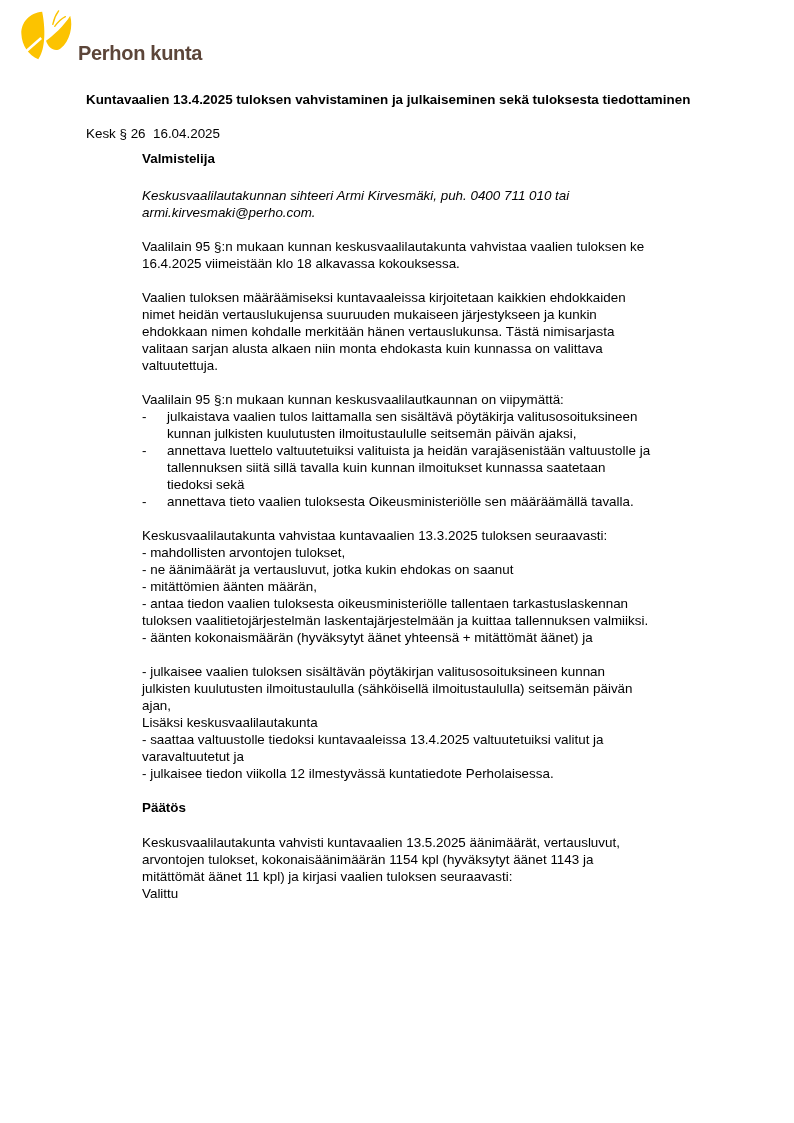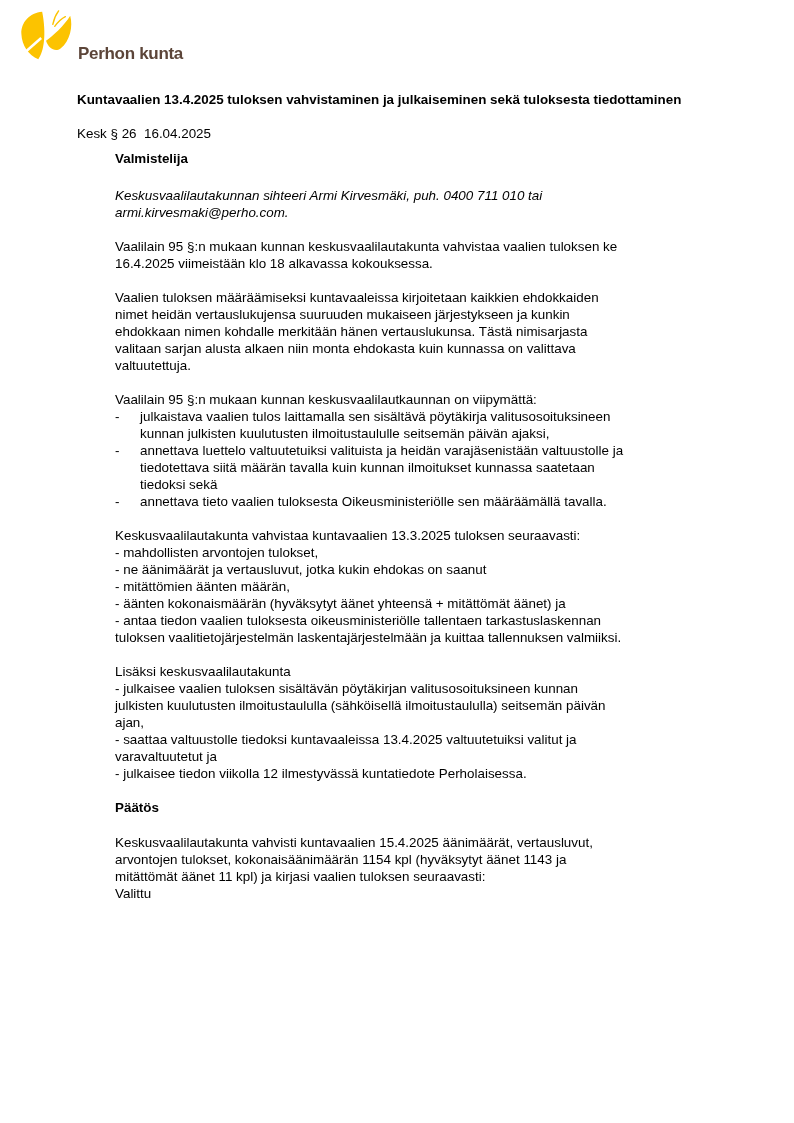--- a/index.html
+++ b/index.html
@@ -20,43 +20,43 @@
     position: absolute;
     top: 8px;
     left: 18px;
     display: flex;
     align-items: flex-end;
     gap: 2px;
   }
   .logo-mark { width: 58px; height: 56px; display: block; }
   .logo-text {
     font-weight: bold;
-    font-size: 17px;
+    font-size: 20px;
     letter-spacing: -0.3px;
     color: #5c4539;
     padding-bottom: 2px;
   }
   .doc {
     position: absolute;
-    left: 77px;
+    left: 86px;
     top: 91px;
     width: 612px;
   }
   .doc-title {
     font-weight: bold;
     margin-bottom: 17px;
     max-width: 606px;
   }
   .case-line {
     font-weight: normal;
     white-space: pre-wrap;
     margin-bottom: 8px;
   }
   .indent {
-    margin-left: 38px;
+    margin-left: 56px;
     width: 512px;
   }
   .h3 {
     font-weight: bold;
     margin: 0 0 20px 0;
   }
   .para { margin: 0 0 17px 0; }
   .italic { font-style: italic; }
   .dash-list { margin: 0 0 17px 0; }
   .dash-item { display: flex; }
@@ -103,47 +103,47 @@
 
       <div>Vaalilain 95 §:n mukaan kunnan keskusvaalilautkaunnan on viipymättä:</div>
 
       <div class="dash-list">
         <div class="dash-item">
           <span class="dash">-</span>
           <span class="dash-text">julkaistava vaalien tulos laittamalla sen sisältävä pöytäkirja valitusosoituksineen kunnan julkisten kuulutusten ilmoitustaululle seitsemän päivän ajaksi,</span>
         </div>
         <div class="dash-item">
           <span class="dash">-</span>
-          <span class="dash-text">annettava luettelo valtuutetuiksi valituista ja heidän varajäsenistään valtuustolle ja tiedotettava siitä määrän tavalla kuin kunnan ilmoitukset kunnassa saatetaan tiedoksi sekä</span>
+          <span class="dash-text">annettava luettelo valtuutetuiksi valituista ja heidän varajäsenistään valtuustolle ja tallennuksen siitä sillä tavalla kuin kunnan ilmoitukset kunnassa saatetaan tiedoksi sekä</span>
         </div>
         <div class="dash-item">
           <span class="dash">-</span>
           <span class="dash-text">annettava tieto vaalien tuloksesta Oikeusministeriölle sen määräämällä tavalla.</span>
         </div>
       </div>
 
 
       <div class="plain-block">
         <div>Keskusvaalilautakunta vahvistaa kuntavaalien 13.3.2025 tuloksen seuraavasti:</div>
         <div>- mahdollisten arvontojen tulokset,</div>
         <div>- ne äänimäärät ja vertausluvut, jotka kukin ehdokas on saanut</div>
         <div>- mitättömien äänten määrän,</div>
+        <div>- antaa tiedon vaalien tuloksesta oikeusministeriölle tallentaen tarkastuslaskennan tuloksen vaalitietojärjestelmän laskentajärjestelmään ja kuittaa tallennuksen valmiiksi.</div>
         <div>- äänten kokonaismäärän (hyväksytyt äänet yhteensä + mitättömät äänet) ja</div>
-        <div>- antaa tiedon vaalien tuloksesta oikeusministeriölle tallentaen tarkastuslaskennan tuloksen vaalitietojärjestelmän laskentajärjestelmään ja kuittaa tallennuksen valmiiksi.</div>
       </div>
 
       <div class="plain-block">
+        <div>- julkaisee vaalien tuloksen sisältävän pöytäkirjan valitusosoituksineen kunnan julkisten kuulutusten ilmoitustaululla (sähköisellä ilmoitustaululla) seitsemän päivän ajan,</div>
         <div>Lisäksi keskusvaalilautakunta</div>
-        <div>- julkaisee vaalien tuloksen sisältävän pöytäkirjan valitusosoituksineen kunnan julkisten kuulutusten ilmoitustaululla (sähköisellä ilmoitustaululla) seitsemän päivän ajan,</div>
         <div>- saattaa valtuustolle tiedoksi kuntavaaleissa 13.4.2025 valtuutetuiksi valitut ja varavaltuutetut ja</div>
         <div>- julkaisee tiedon viikolla 12 ilmestyvässä kuntatiedote Perholaisessa.</div>
       </div>
 
       <div class="h3 paatos-h">Päätös</div>
 
       <div class="plain-block">
-        <div>Keskusvaalilautakunta vahvisti kuntavaalien 15.4.2025 äänimäärät, vertausluvut, arvontojen tulokset, kokonaisäänimäärän 1154 kpl (hyväksytyt äänet 1143 ja mitättömät äänet 11 kpl) ja kirjasi vaalien tuloksen seuraavasti:</div>
+        <div>Keskusvaalilautakunta vahvisti kuntavaalien 13.5.2025 äänimäärät, vertausluvut, arvontojen tulokset, kokonaisäänimäärän 1154 kpl (hyväksytyt äänet 1143 ja mitättömät äänet 11 kpl) ja kirjasi vaalien tuloksen seuraavasti:</div>
         <div>Valittu</div>
       </div>
 
     </div>
   </div>
 </div>
 
 </body></html>

